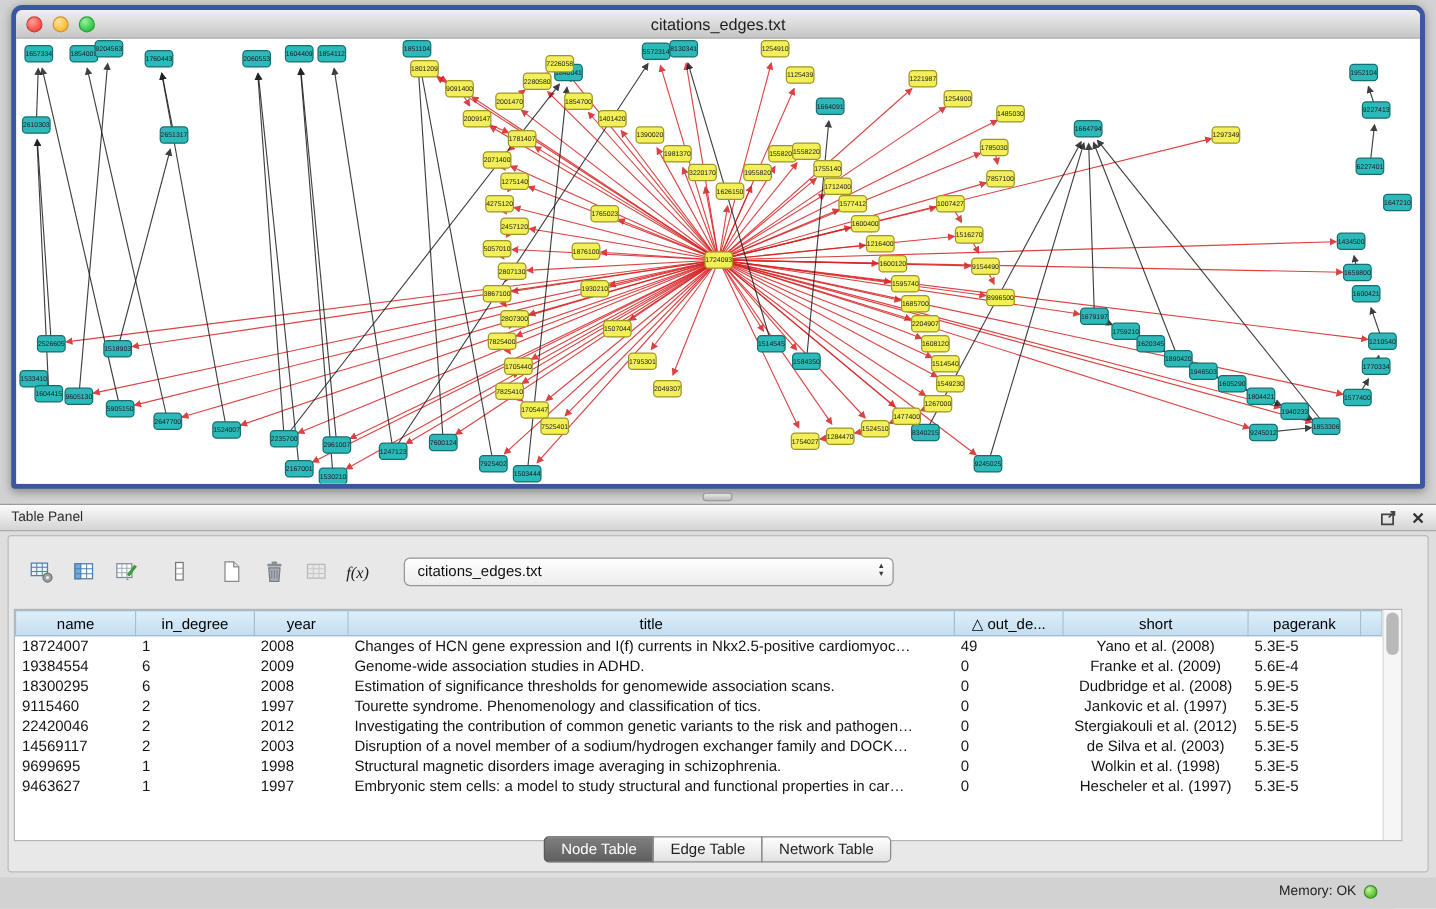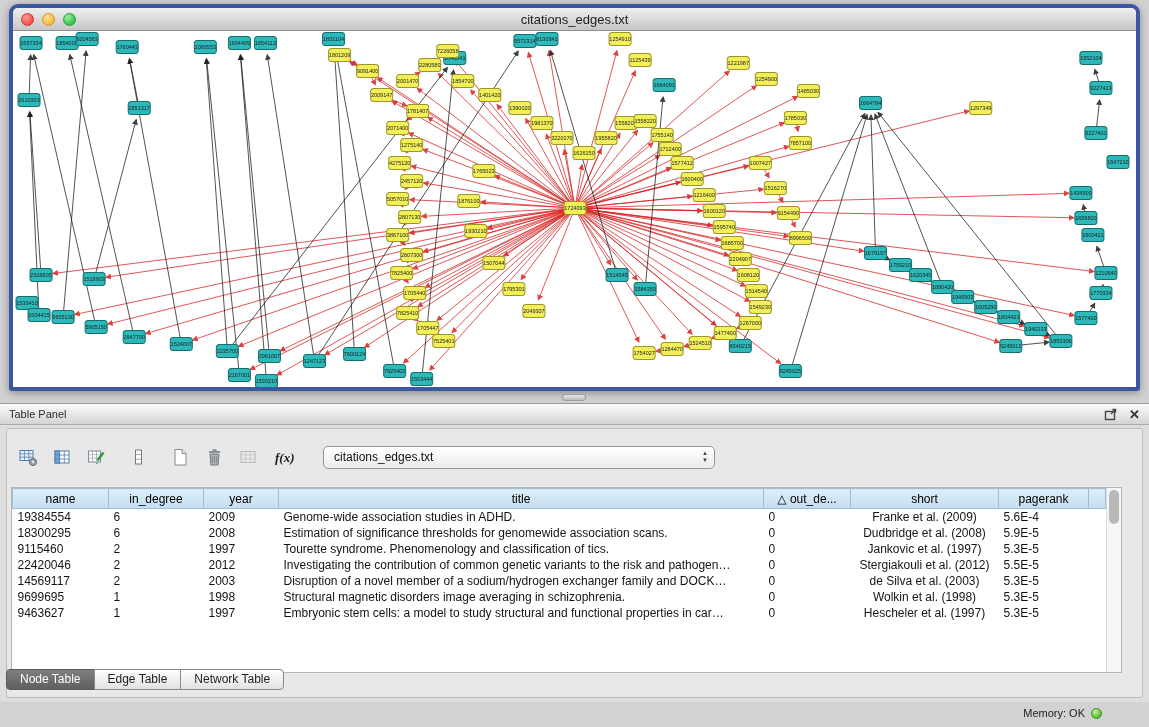--- a/index.html
+++ b/index.html
@@ -54,21 +54,21 @@
     font-size:11px; color:#2d2d2d; line-height:21px; padding-left:9px;
   }
   .ph-icons { position:absolute; right:9px; top:0; height:21px; display:flex; gap:12px; align-items:center; }
   .close-x { font-size:13px; font-weight:bold; color:#333; line-height:13px; cursor:default; }
 
   .panel-body {
     position:absolute; left:6px; right:6px; top:24px; bottom:4px;
     background:#e8e8e8; border:1px solid #bcbcbc; border-radius:3px;
   }
   .toolbar { height:56px; display:flex; align-items:center; padding-left:12px; }
-  .tb-btn { width:28px; height:28px; display:flex; align-items:center; justify-content:flex-start; margin-right:6px; background:transparent; border:none;font-weight:bold; }
+  .tb-btn { width:28px; height:28px; display:flex; align-items:center; justify-content:center; margin-right:6px; background:transparent; border:none; }
   .tb-btn.gap { margin-left:8px; }
   .combo {
     margin-left:16px; width:392px; height:23px; position:relative;
     background:linear-gradient(#ffffff,#ececec); border:1px solid #969696; border-radius:5px;
     font-size:12px; line-height:21px; color:#111; padding:0 24px 0 10px;
     white-space:nowrap; overflow:hidden;
   }
   .combo-arrows {
     position:absolute; right:6px; top:3px; display:flex; flex-direction:column; align-items:center;
     font-size:6px; line-height:7px; color:#3b3b3b;
@@ -89,21 +89,21 @@
     height:20px; background:linear-gradient(#ddeffa,#c3ddf0);
     border:1px solid #a3bfd4; font-weight:400; color:#000;
     text-align:center; overflow:hidden; white-space:nowrap;
   }
   tbody td {
     height:16px; padding:0 5px; white-space:nowrap; overflow:hidden;
     color:#141414; background:#fff;
   }
   tbody td:nth-child(6) { text-align:center; }
 
-  .tabs-row { position:absolute; left:0; right:0; bottom:7px; display:flex; }
+  .tabs-row { position:absolute; left:0; right:0; bottom:7px; display:flex; justify-content:center; }
   .tab {
     height:21px; line-height:19px; padding:0 13px; font-size:12px;
     border:1px solid #8a8a8a; background:linear-gradient(#fdfdfd,#e2e2e2);
     color:#1e1e1e; margin-left:-1px; font-family:"Liberation Sans", sans-serif;
   }
   .tab:first-child { border-radius:4px 0 0 4px; }
   .tab:last-child  { border-radius:0 4px 4px 0; }
   .tab.active { background:linear-gradient(#7f7f7f,#5f5f5f); color:#fff; border-color:#5a5a5a; }
 
   
@@ -889,20 +889,30 @@
               <th>year</th>
               <th>title</th>
               <th>△ out_de...</th>
               <th>short</th>
               <th>pagerank</th>
               <th></th>
             </tr>
         </thead>
         <tbody>
             <tr>
+              <td>18724007</td>
+              <td>1</td>
+              <td>2008</td>
+              <td>Changes of HCN gene expression and I(f) currents in Nkx2.5-positive cardiomyoc…</td>
+              <td>49</td>
+              <td>Yano et al. (2008)</td>
+              <td>5.3E-5</td>
+              <td></td>
+            </tr>
+            <tr>
               <td>19384554</td>
               <td>6</td>
               <td>2009</td>
               <td>Genome-wide association studies in ADHD.</td>
               <td>0</td>
               <td>Franke et al. (2009)</td>
               <td>5.6E-4</td>
               <td></td>
             </tr>
             <tr>

